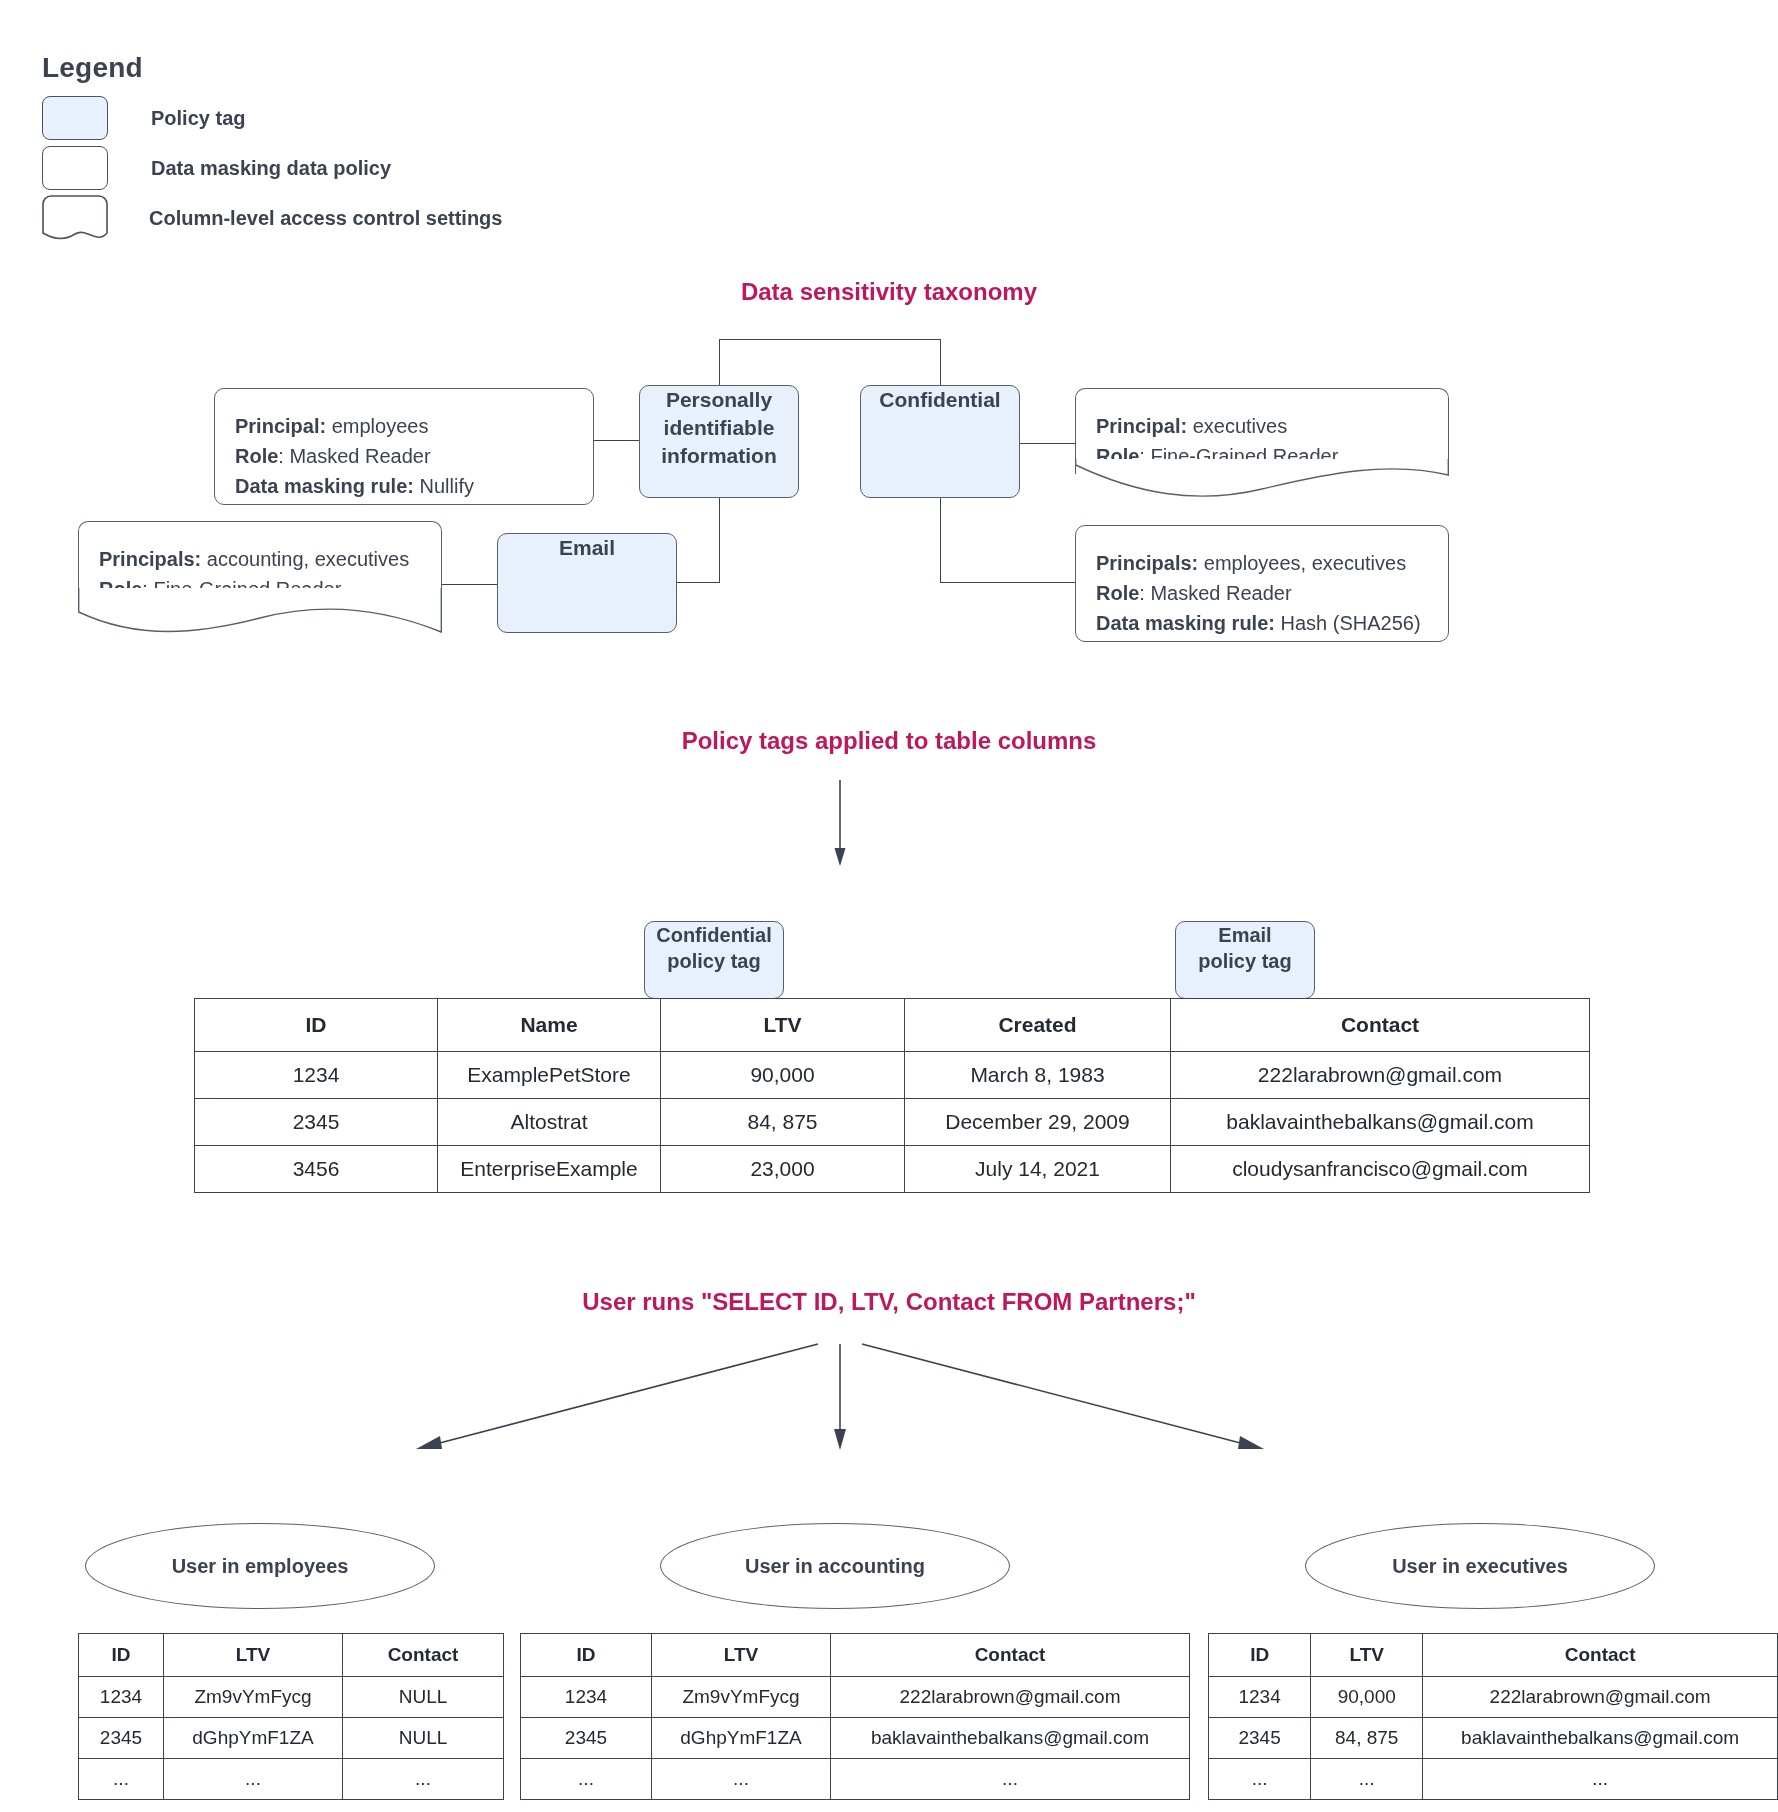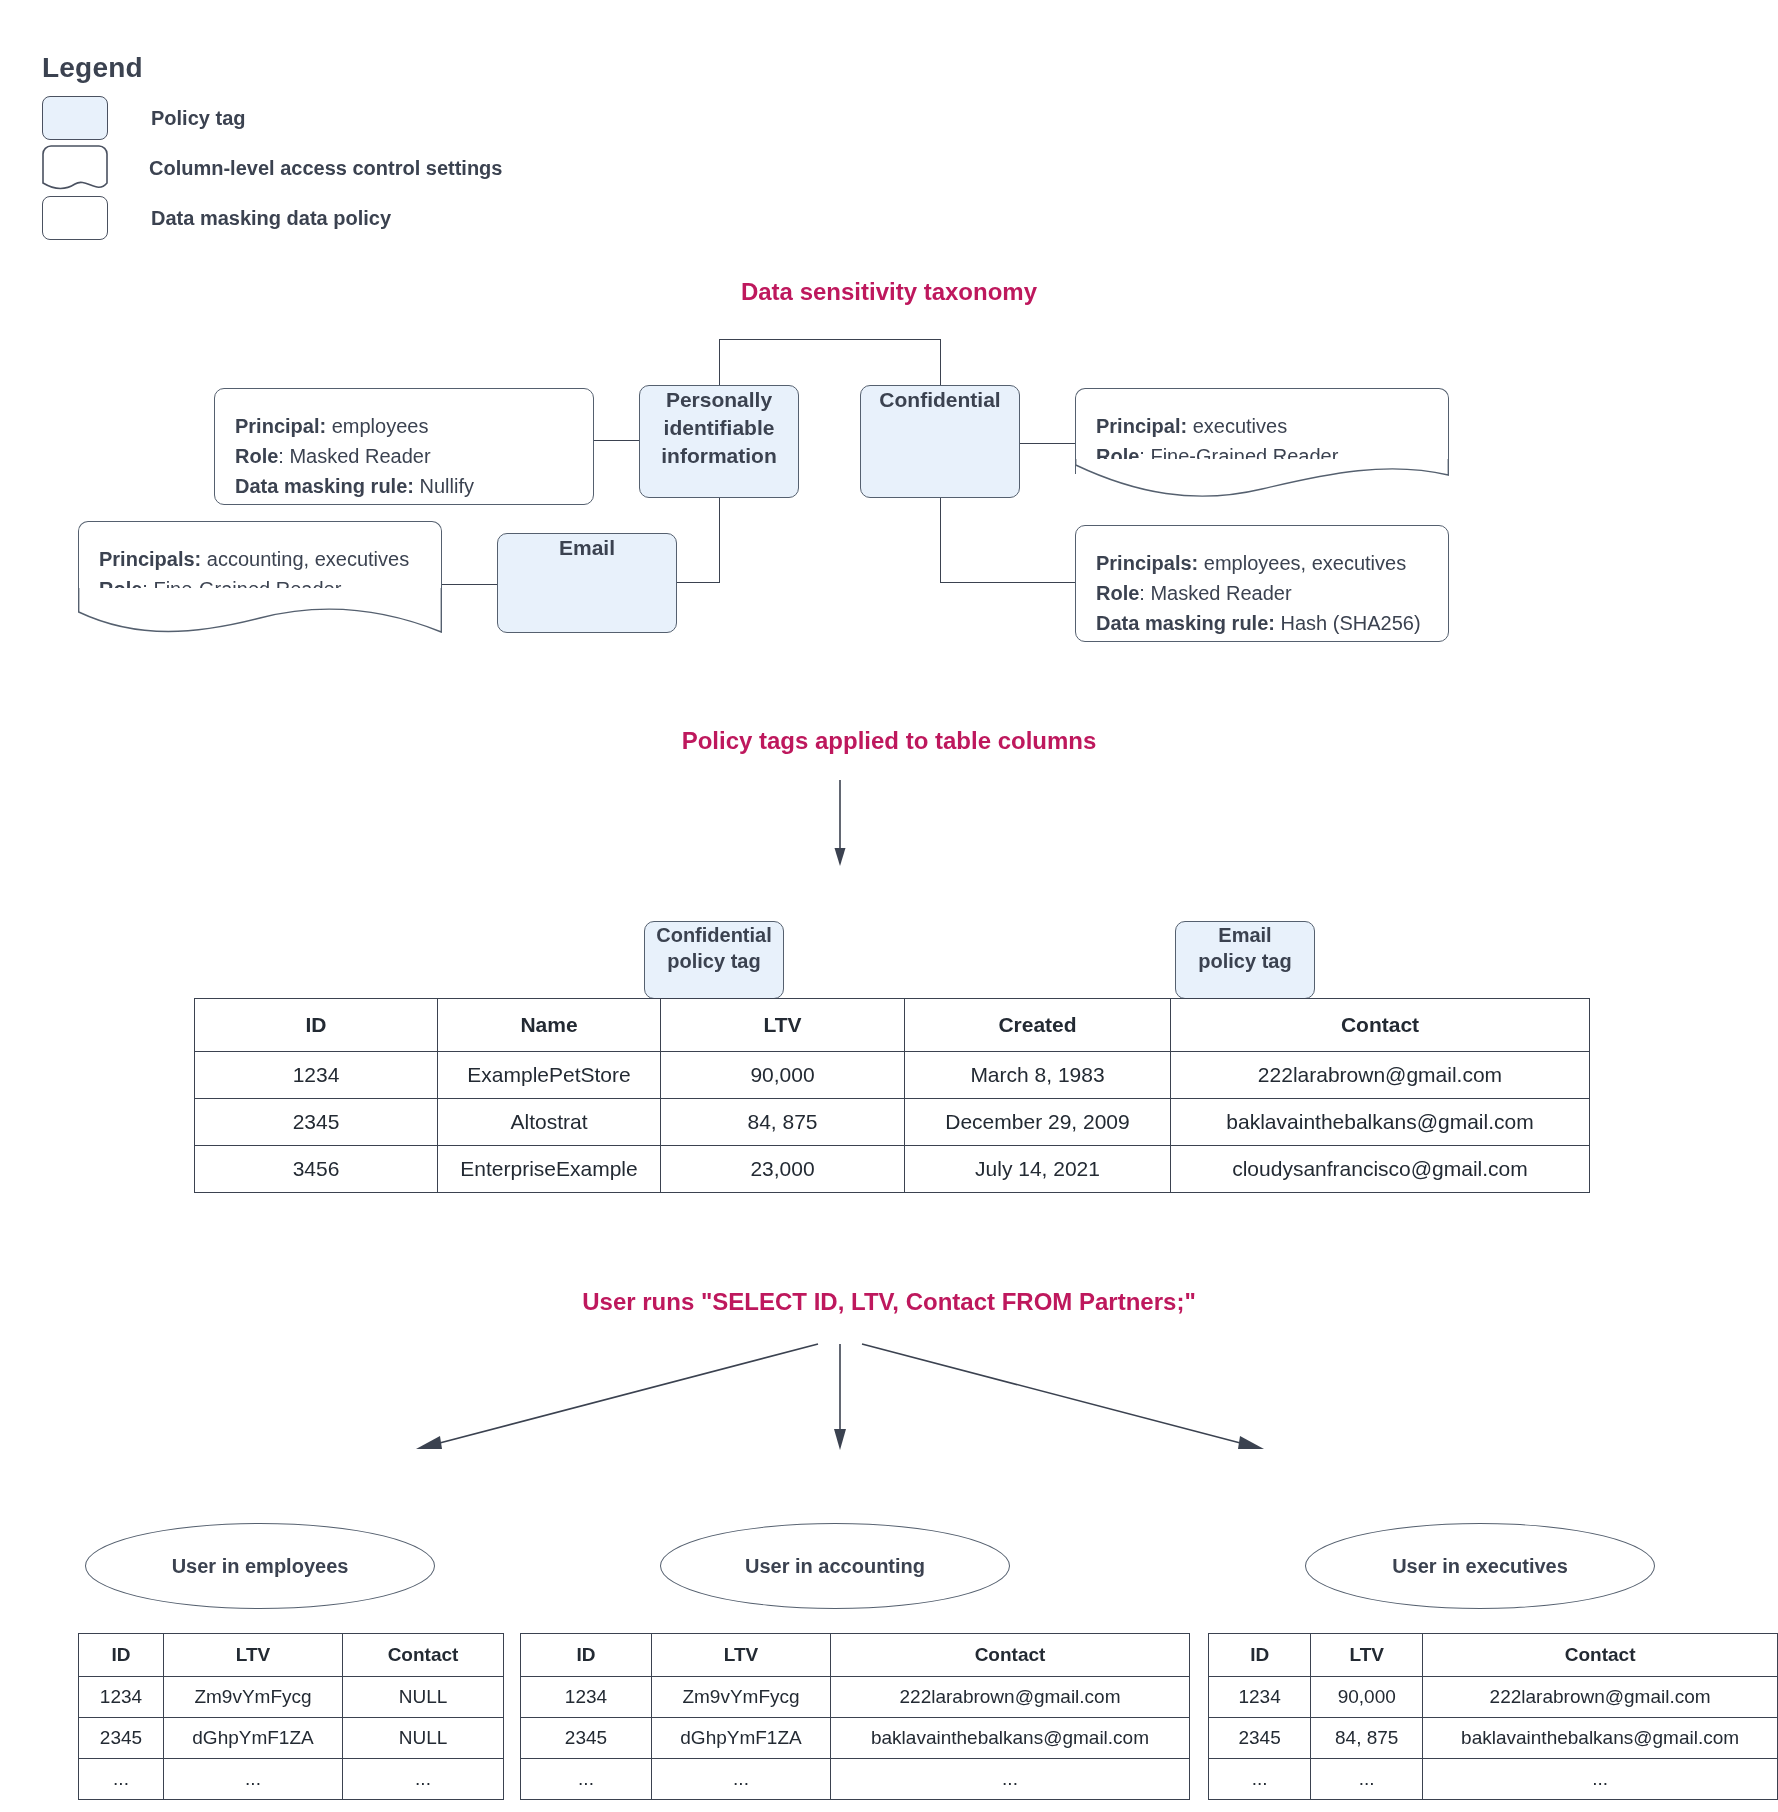--- a/index.html
+++ b/index.html
@@ -168,31 +168,31 @@
 
 <div id="legend" class="abs">
   <div class="legend-title">Legend</div>
 
   <div class="legend-row">
     <div class="legend-swatch tag"></div>
     <div class="legend-label">Policy tag</div>
   </div>
 
   <div class="legend-row">
+    <div class="legend-swatch"></div>
+    <div class="legend-label">Data masking data policy</div>
+  </div>
+
+  <div class="legend-row">
     <div class="legend-swatch wavy">
       <svg width="66" height="48" viewBox="0 0 66 48">
         <path d="M1,9 A8,8 0 0 1 9,1 L57,1 A8,8 0 0 1 65,9 L65,38 C55,50 44,32 33,39 C22,46 11,44 1,38 Z" fill="#ffffff" stroke="#4a5160" stroke-width="1.6"></path>
       </svg>
     </div>
     <div class="legend-label">Column-level access control settings</div>
-  </div>
-
-  <div class="legend-row">
-    <div class="legend-swatch"></div>
-    <div class="legend-label">Data masking data policy</div>
   </div>
 </div>
 
 <div class="abs section-title" style="left:489px; top:278px; width:800px;">Data sensitivity taxonomy</div>
 
 <div class="ln v abs" style="left:719px; top:339px; height:46px;"></div>
 <div class="ln h abs" style="left:719px; top:339px; width:222px;"></div>
 <div class="ln v abs" style="left:940px; top:339px; height:46px;"></div>
 
 <div class="ln h abs" style="left:593px; top:440px; width:56px;"></div>

